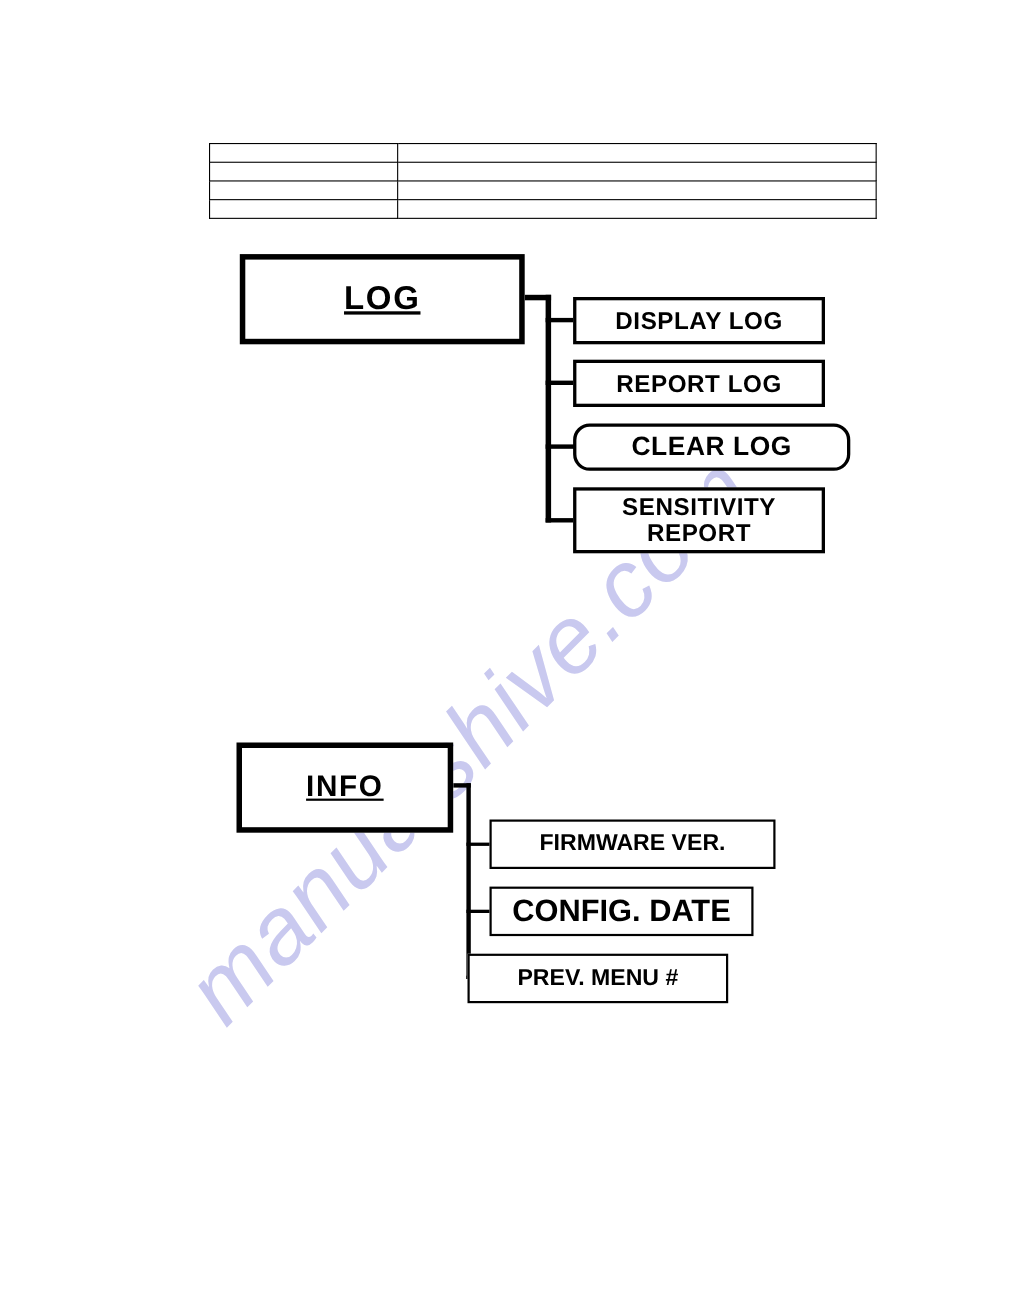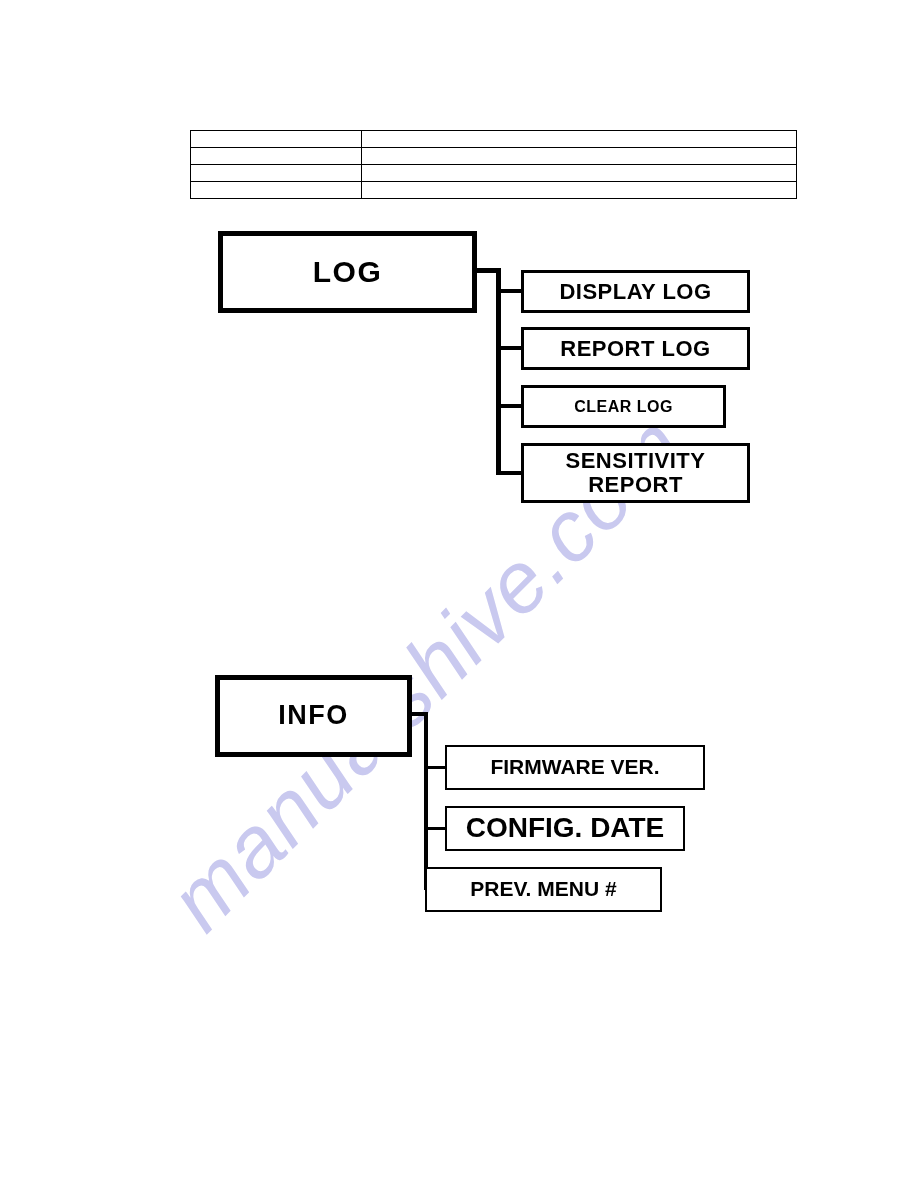--- a/index.html
+++ b/index.html
@@ -66,20 +66,21 @@
     align-items: center;
     justify-content: center;
     text-align: center;
     color: #000000;
     z-index: 3;
   }
   .node-root {
     border: 5px solid #000000;
     font-weight: bold;
     letter-spacing: 1.5px;
+    text-decoration: underline;
   }
   .node-leaf {
     border: 3px solid #000000;
     font-weight: bold;
   }
   .node-leaf.thin {
     border: 2px solid #000000;
     font-weight: bold;
   }
   .node-label { display: block; line-height: 1.08; }
@@ -88,21 +89,21 @@
   .conn {
     position: absolute;
     background: #000000;
     z-index: 1;
   }
 
   
   #log-root      { left: 218px; top: 231px; width: 259px; height: 82px; font-size: 30px; }
   #log-c1        { left: 521px; top: 270px; width: 229px; height: 43px; font-size: 22px; letter-spacing: .5px; }
   #log-c2        { left: 521px; top: 327px; width: 229px; height: 43px; font-size: 22px; letter-spacing: .5px; }
-  #log-c3        { left: 521px; top: 385px; width: 205px; height: 43px; font-size: 16px; letter-spacing: .5px; }
+  #log-c3        { left: 521px; top: 385px; width: 252px; height: 43px; font-size: 24px; letter-spacing: .5px; border-radius: 15px; }
   #log-c4        { left: 521px; top: 443px; width: 229px; height: 60px; font-size: 22px; letter-spacing: .5px; justify-content: center; }
 
   
   #info-root     { left: 215px; top: 675px; width: 197px; height: 82px; font-size: 27px; }
   #info-c1       { left: 445px; top: 745px; width: 260px; height: 45px; font-size: 21px; }
   #info-c2       { left: 445px; top: 806px; width: 240px; height: 45px; font-size: 28px; }
   #info-c3       { left: 425px; top: 867px; width: 237px; height: 45px; font-size: 21px; }
 </style>
 </head>
 <body>

